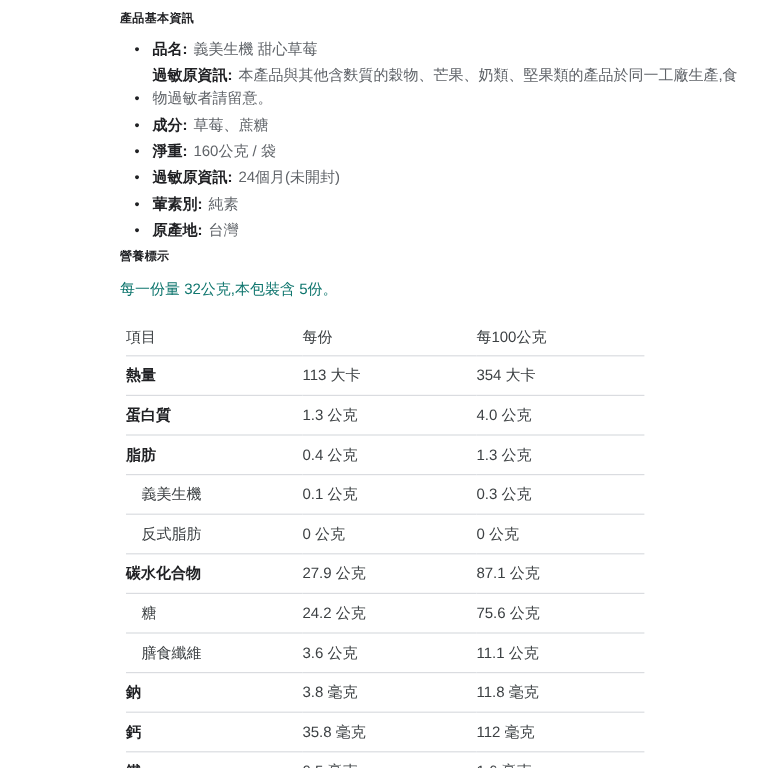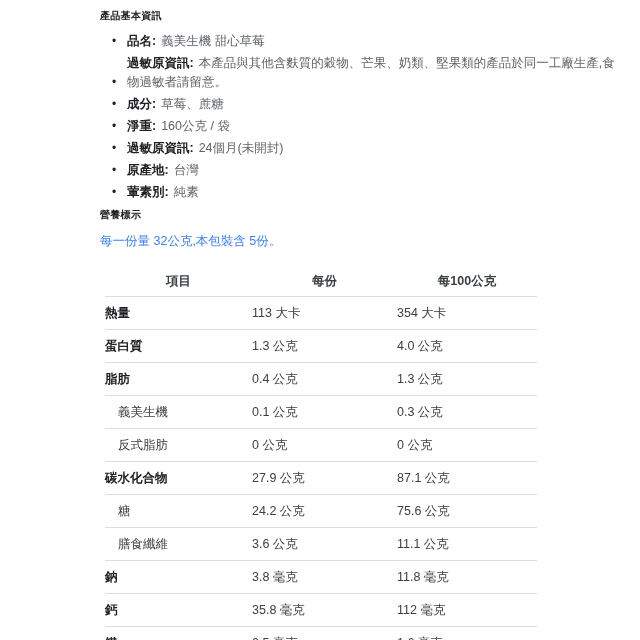--- a/index.html
+++ b/index.html
@@ -55,33 +55,33 @@
   .li-value {
     color: #5f6368;
   }
   .section-title.second {
     margin-top: 4px;
     margin-bottom: 8px;
   }
   .serving-note {
     font-size: 12.5px;
     line-height: 18px;
-    color: #3b82f6;
+    color: #0f766e;
     margin: 0;
   }
   table.nutrition-table {
     border-collapse: collapse;
     table-layout: fixed;
     width: 432px;
     margin: 16px 0 0 5px;
     font-size: 12.5px;
   }
   .nutrition-table th {
-    text-align: center;
-    font-weight: 700;
+    text-align: left;
+    font-weight: 400;
     color: #3c4043;
     height: 30px;
     padding: 0;
     vertical-align: middle;
     border-bottom: 1px solid #dadce0;
   }
   .nutrition-table td {
     height: 32px;
     padding: 0;
     vertical-align: middle;
@@ -122,25 +122,25 @@
     <li class="info-item">
       <span class="bullet"></span>
       <span class="li-text"><span class="li-label">淨重:</span><span class="li-value">160公克 / 袋</span></span>
     </li>
     <li class="info-item">
       <span class="bullet"></span>
       <span class="li-text"><span class="li-label">過敏原資訊:</span><span class="li-value">24個月(未開封)</span></span>
     </li>
     <li class="info-item">
       <span class="bullet"></span>
+      <span class="li-text"><span class="li-label">葷素別:</span><span class="li-value">純素</span></span>
+    </li>
+    <li class="info-item">
+      <span class="bullet"></span>
       <span class="li-text"><span class="li-label">原產地:</span><span class="li-value">台灣</span></span>
-    </li>
-    <li class="info-item">
-      <span class="bullet"></span>
-      <span class="li-text"><span class="li-label">葷素別:</span><span class="li-value">純素</span></span>
     </li>
   </ul>
 
   <h2 class="section-title second">營養標示</h2>
   <p class="serving-note">每一份量 32公克,本包裝含 5份。</p>
 
   <table class="nutrition-table">
     <colgroup>
       <col style="width:147px">
       <col style="width:145px">

